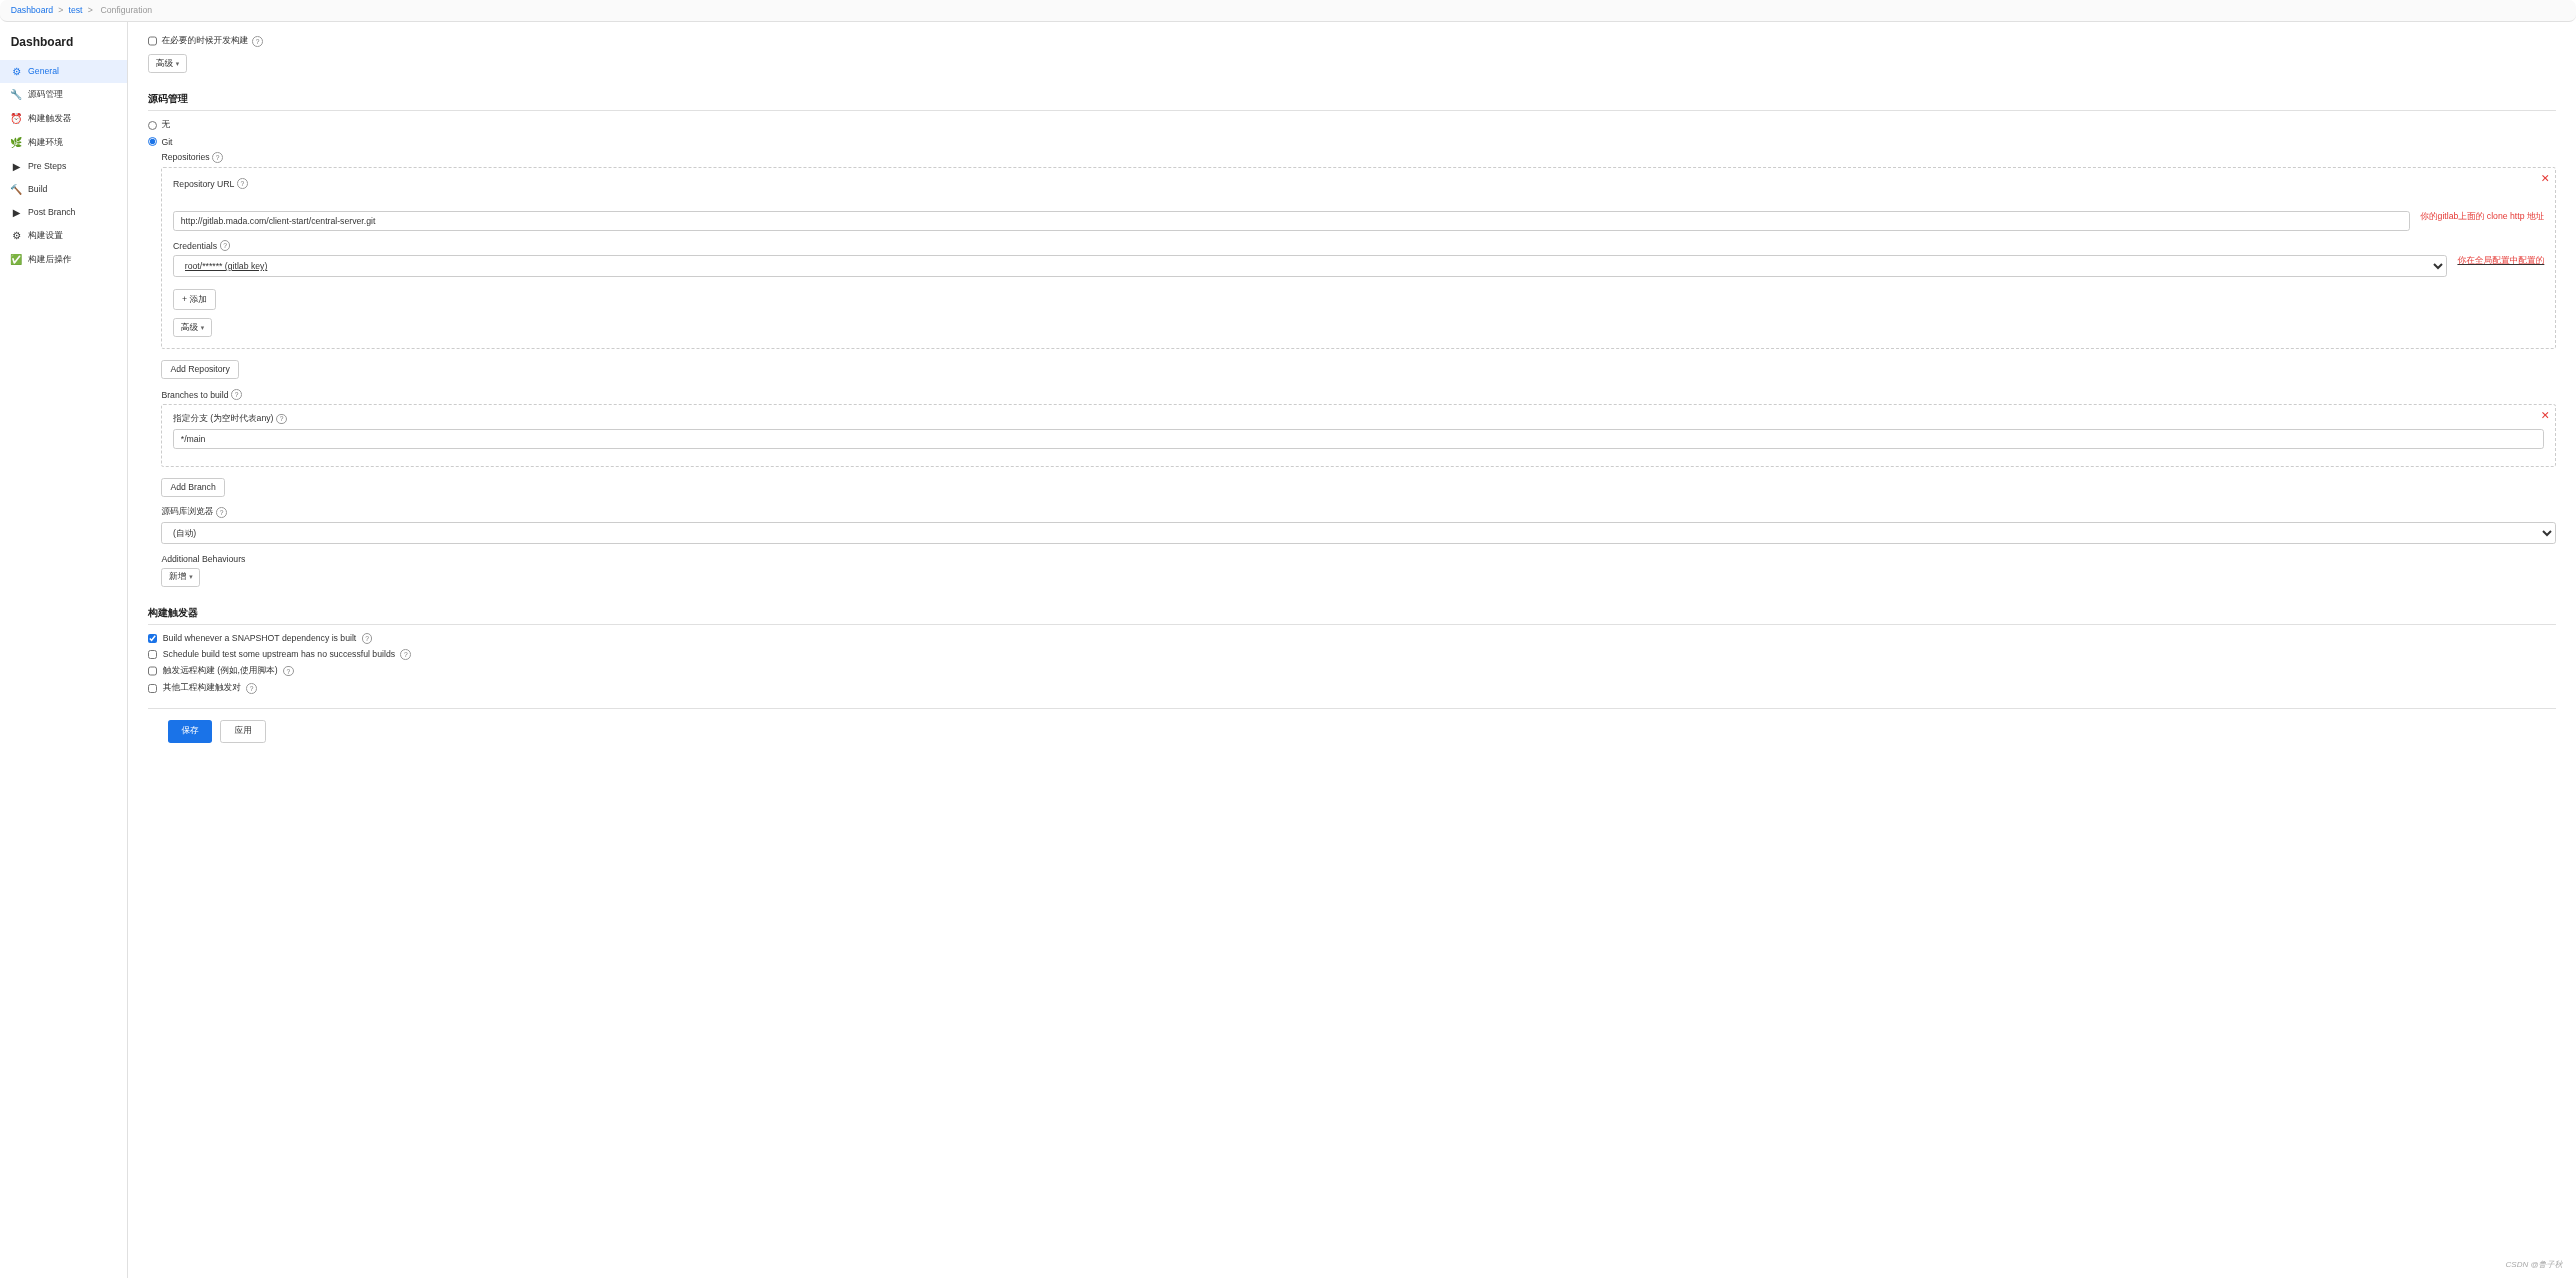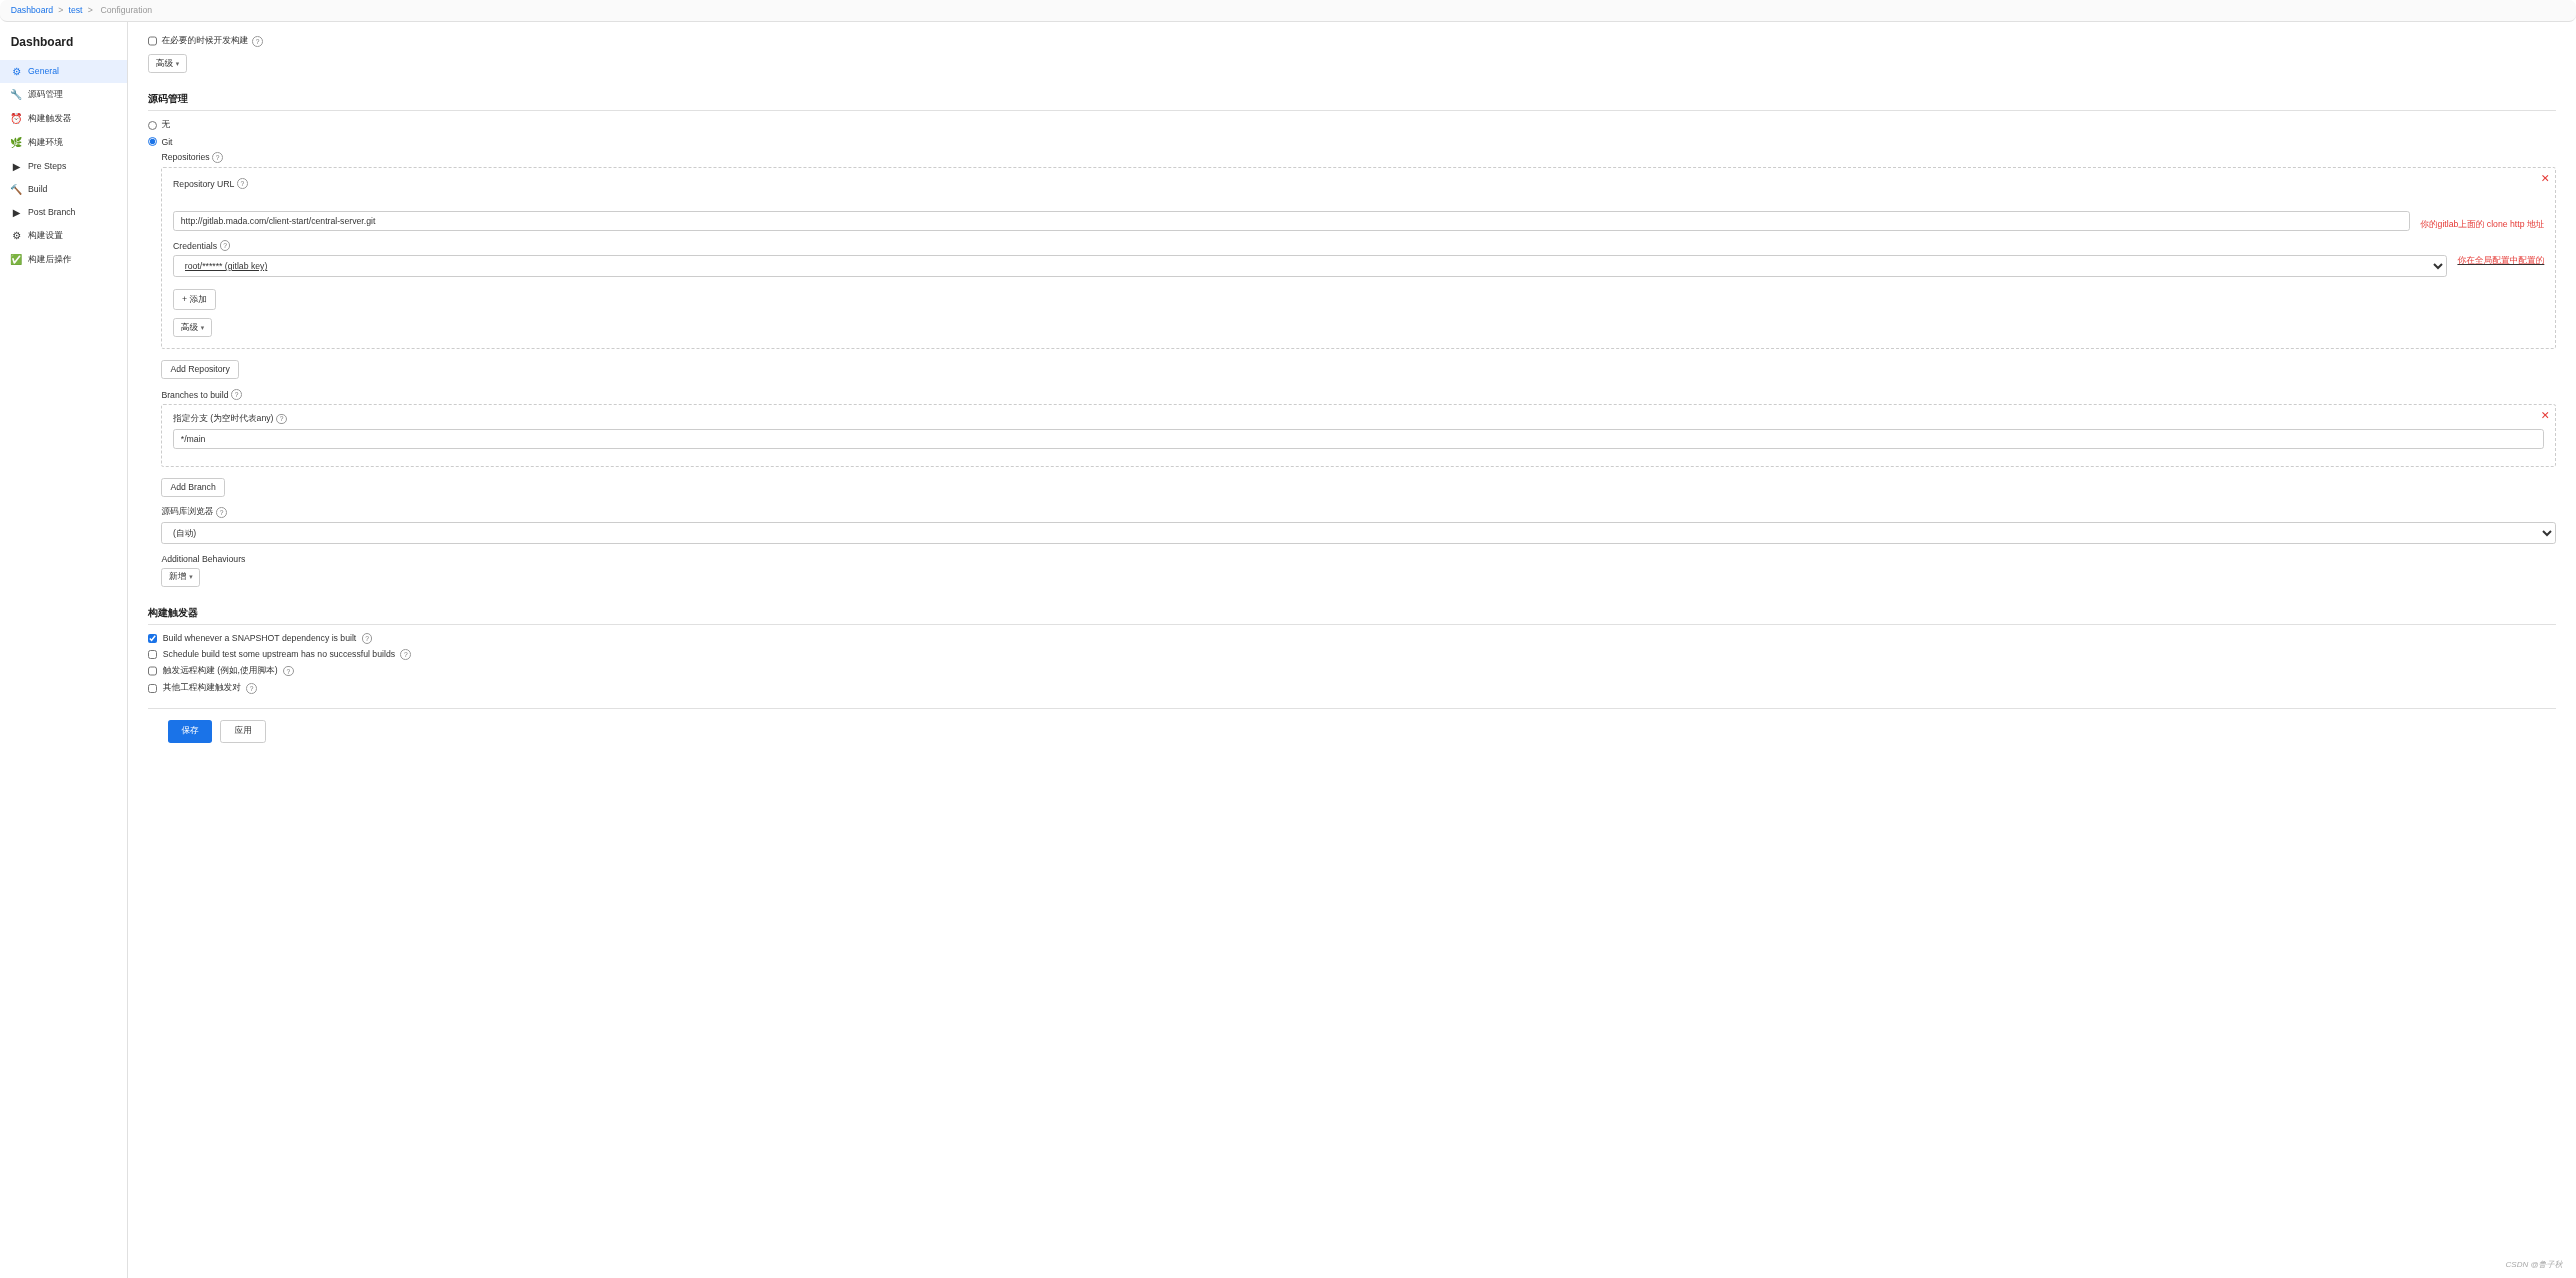--- a/index.html
+++ b/index.html
@@ -67,21 +67,21 @@
 
     
     .footer-bar { padding: 10.7px 20px; border-top: 0.7px solid #e0e0e0; background: #fff; display: flex; gap: 8px; }
     .btn-primary { padding: 4.7px 13.4px; background: #1a73e8; color: #fff; border: none; border-radius: 2.7px; font-size: 8.7px; cursor: pointer; font-weight: 500; }
     .btn-secondary { padding: 4.7px 13.4px; background: #fff; color: #333; border: 0.7px solid #ccc; border-radius: 2.7px; font-size: 8.7px; cursor: pointer; }
 
     
     .watermark { position: fixed; bottom: 8px; right: 13.4px; font-size: 8px; color: #aaa; font-style: italic; }
 
     
-    .repo-url-row { display: flex; align-items: flex-end; gap: 0; margin-top: 22px; }
+    .repo-url-row { display: flex; align-items: flex-start; gap: 0; margin-top: 22px; }
     .repo-url-row .text-input { flex: 1; }
     .annotation-inline { color: #e53935; font-size: 8.7px; margin-left: 10.7px; white-space: nowrap; }
 
     .credentials-row { display: flex; align-items: flex-start; gap: 0; text-decoration: underline; }
     .credentials-row .select-input { flex: 1; }
 
     
     input[type="checkbox"]:checked { accent-color: #1a73e8; }
   </style>
 </head>

